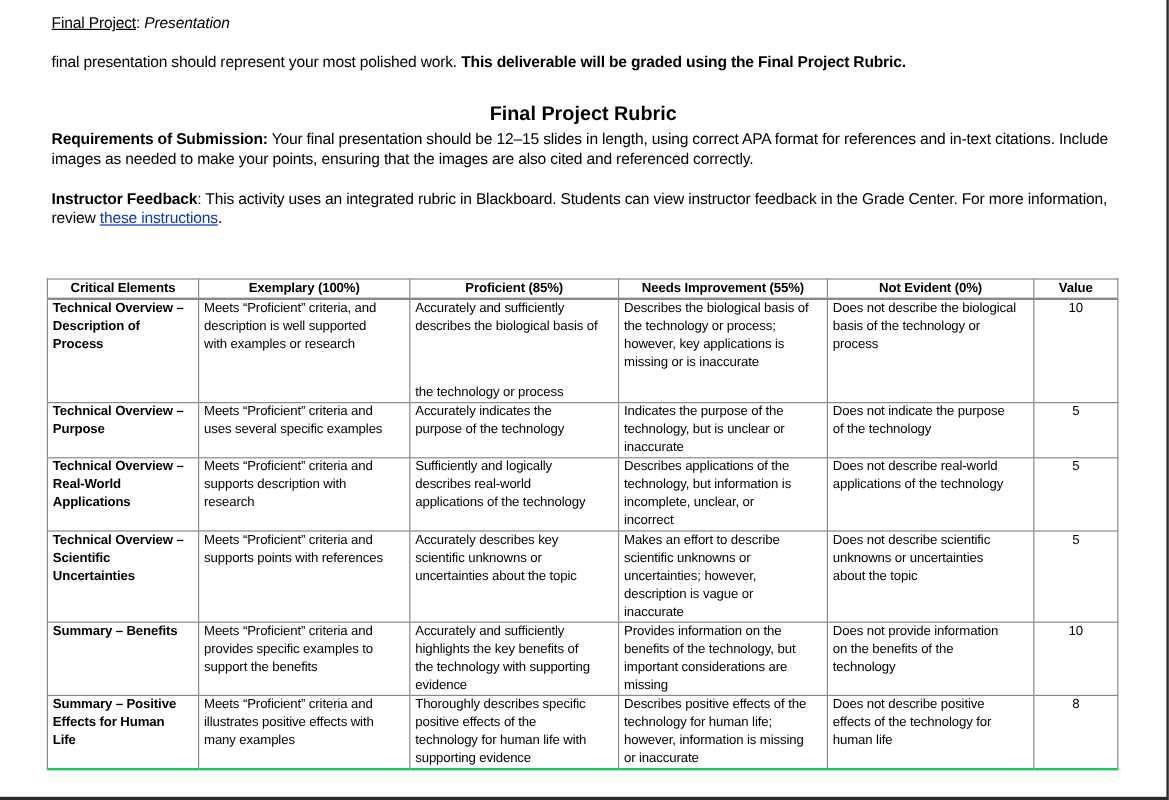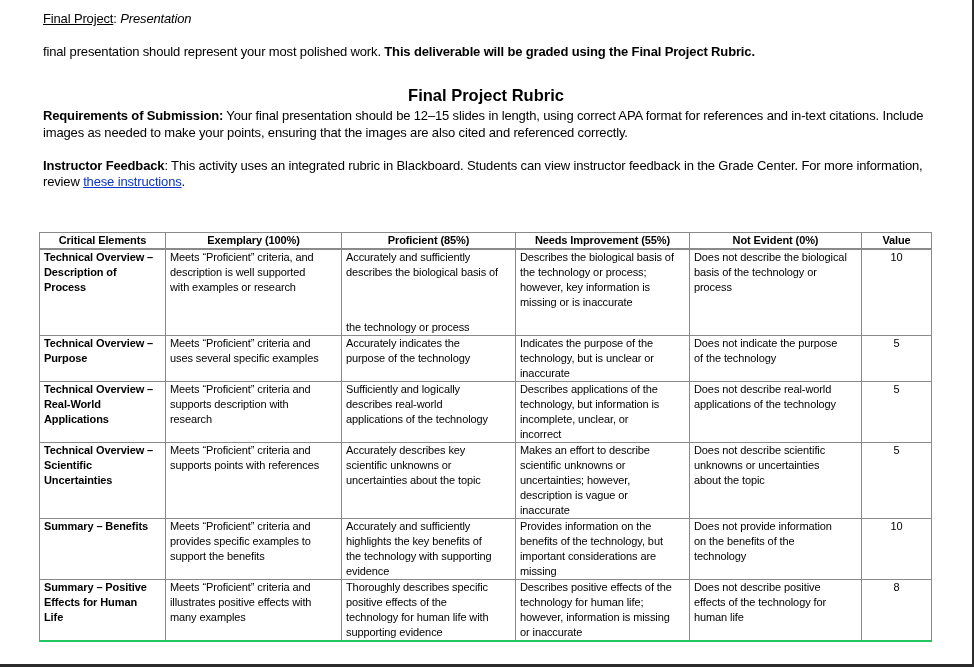--- a/index.html
+++ b/index.html
@@ -79,21 +79,21 @@
             <div style="white-space: nowrap;">with examples or research</div>
           </td>
           <td>
             <div style="white-space: nowrap;">Accurately and sufficiently</div>
             <div style="white-space: nowrap;">describes the biological basis of</div>
             <div style="white-space: nowrap; margin-top: 40px;">the technology or process</div>
           </td>
           <td>
             <div style="white-space: nowrap;">Describes the biological basis of</div>
             <div style="white-space: nowrap;">the technology or process;</div>
-            <div style="white-space: nowrap;">however, key information is</div>
+            <div style="white-space: nowrap;">however, key applications is</div>
             <div style="white-space: nowrap;">missing or is inaccurate</div>
           </td>
           <td>
             <div style="white-space: nowrap;">Does not describe the biological</div>
             <div style="white-space: nowrap;">basis of the technology or</div>
             <div style="white-space: nowrap;">process</div>
           </td>
           <td class="val">10</td>
         </tr>
         <tr style="height: 45px;">

